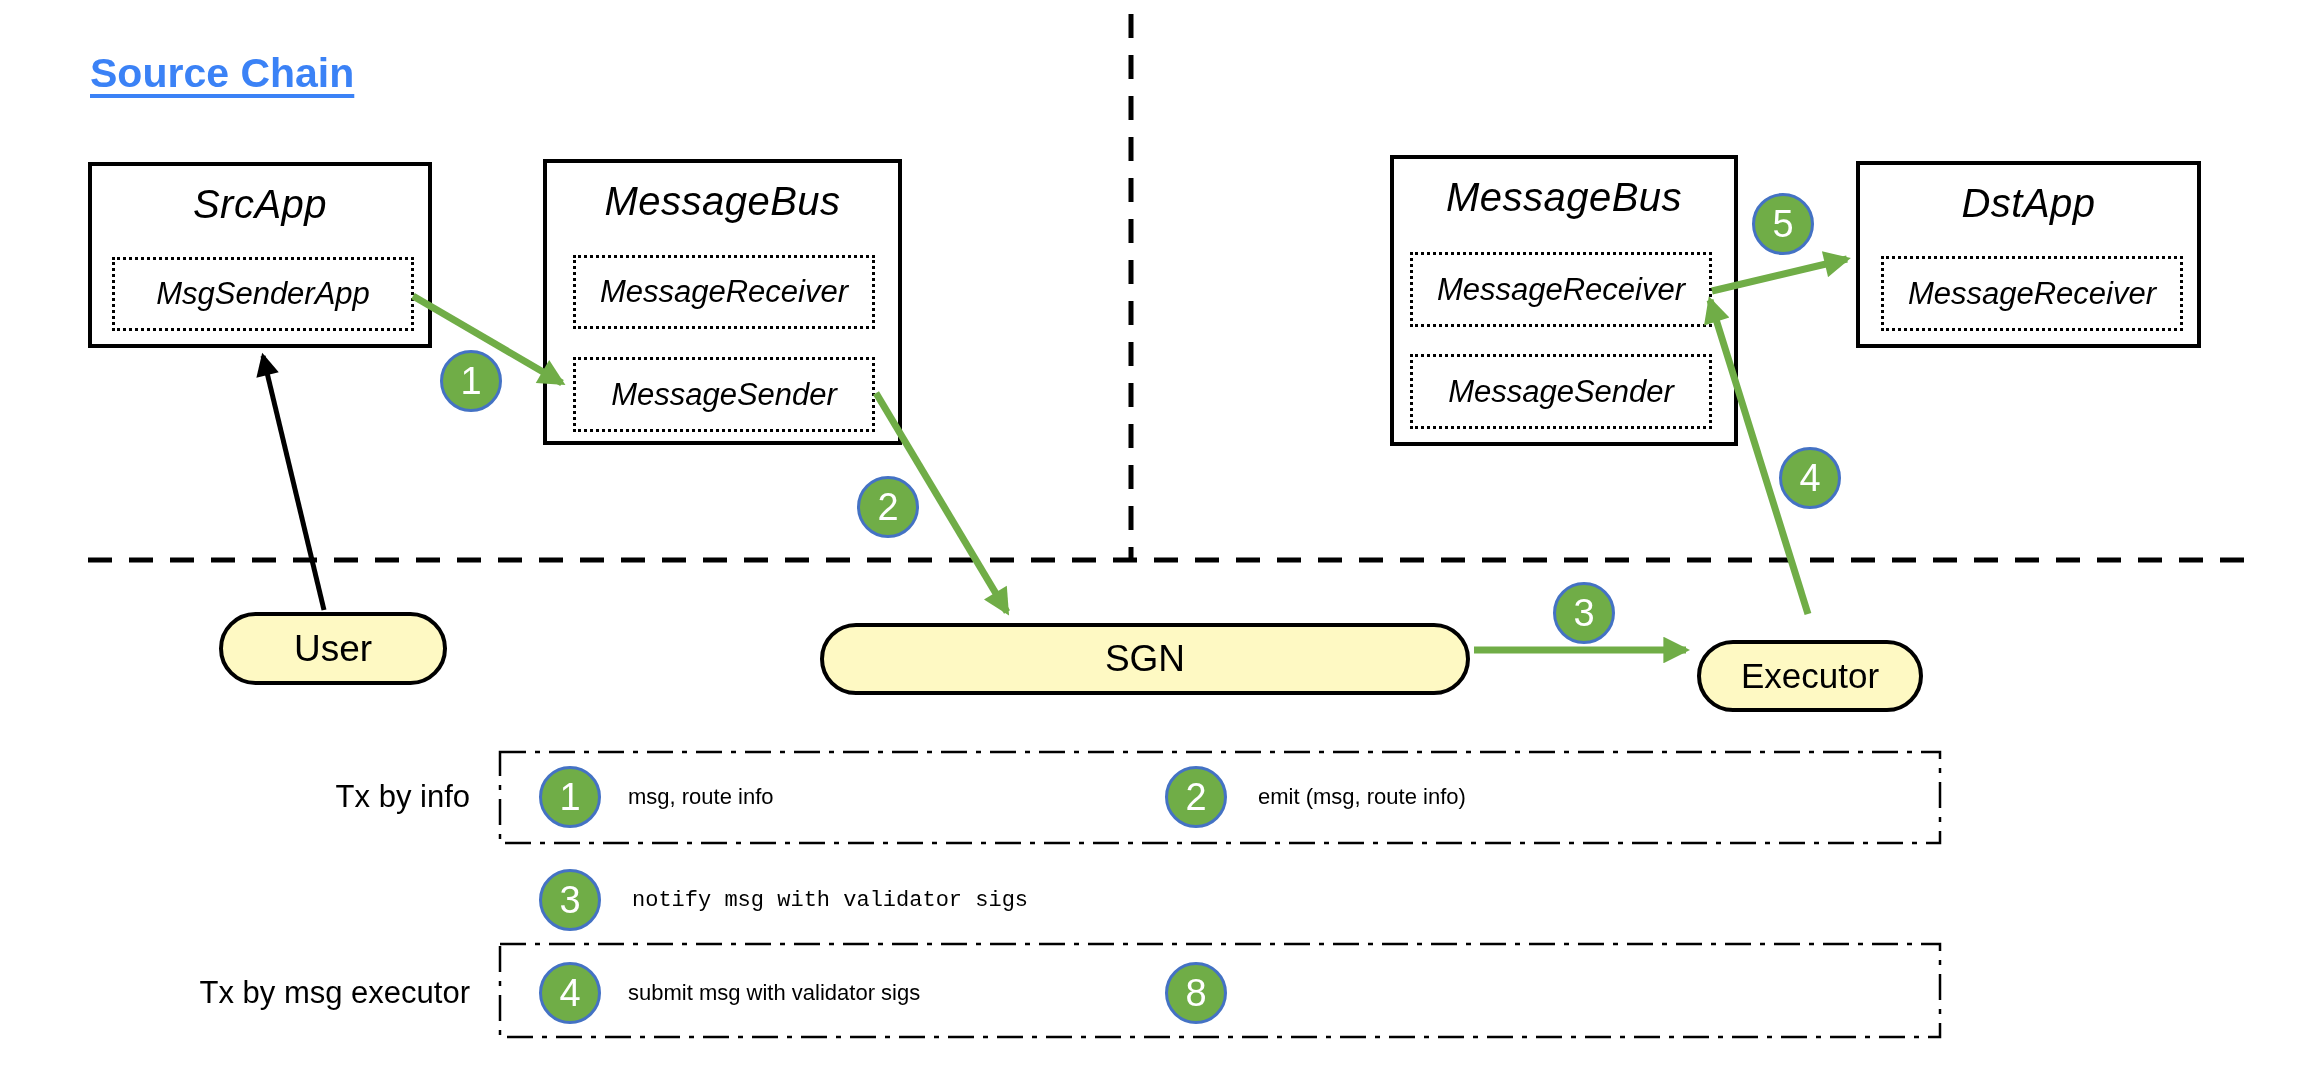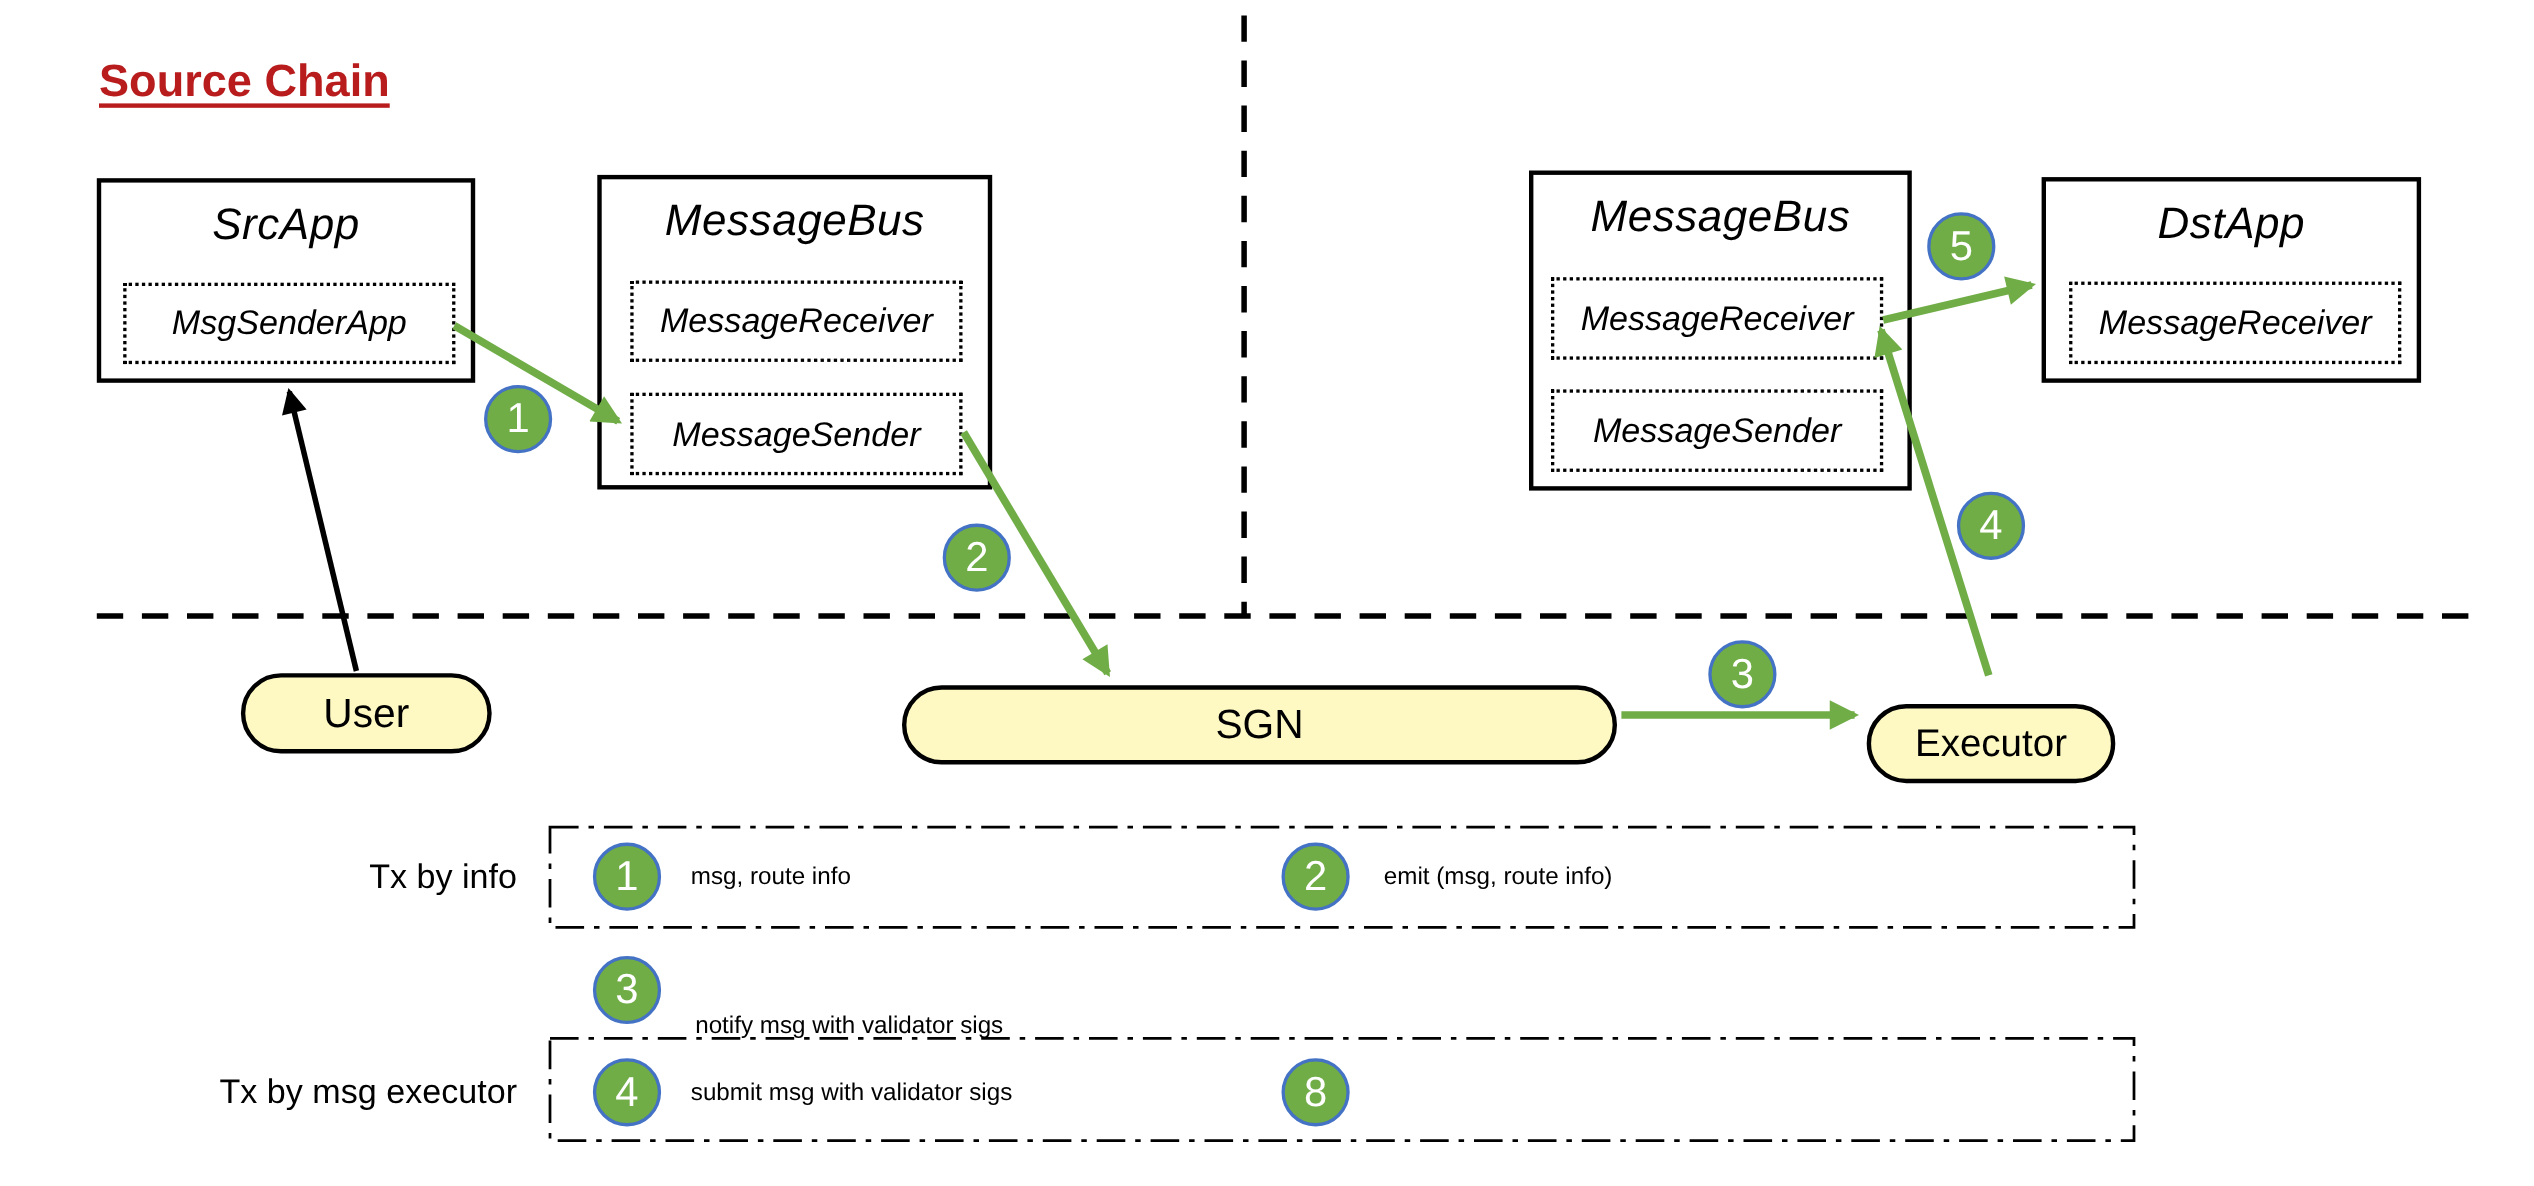--- a/index.html
+++ b/index.html
@@ -12,21 +12,21 @@
     overflow: hidden;
   }
   .layer-svg {
     position: absolute; left: 0; top: 0; z-index: 5;
     pointer-events: none;
   }
   .heading {
     position: absolute;
     font-size: 41px;
     font-weight: 700;
-    color: #b91c1c;
+    color: #3b82f6;
     text-decoration: underline;
     text-decoration-thickness: 4px;
     text-underline-offset: 7px;
     z-index: 2;
     white-space: nowrap;
   }
   .box {
     position: absolute;
     border: 4px solid #000;
     background: #fff;
@@ -164,20 +164,20 @@
   <div class="row-label" style="left:140px; top:797px;">Tx by info</div>
   <div class="row-label" style="left:140px; top:993px;">Tx by msg executor</div>
 
   <div class="circle" style="left:539px; top:766px;">1</div>
   <div class="legend-text" style="left:628px; top:797px;">msg, route info</div>
 
   <div class="circle" style="left:1165px; top:766px;">2</div>
   <div class="legend-text" style="left:1258px; top:797px;">emit (msg, route info)</div>
 
   <div class="circle" style="left:539px; top:869px;">3</div>
-  <div class="legend-text" style="left:632px; top:932px;">notify msg with validator sigs</div>
+  <div class="legend-text" style="left:632px; top:900px;font-family:Liberation Mono, monospace;">notify msg with validator sigs</div>
 
   <div class="circle" style="left:539px; top:962px;">4</div>
   <div class="legend-text" style="left:628px; top:993px;">submit msg with validator sigs</div>
 
   <div class="circle" style="left:1165px; top:962px;">8</div>
 
 </div>
 
 </body></html>

